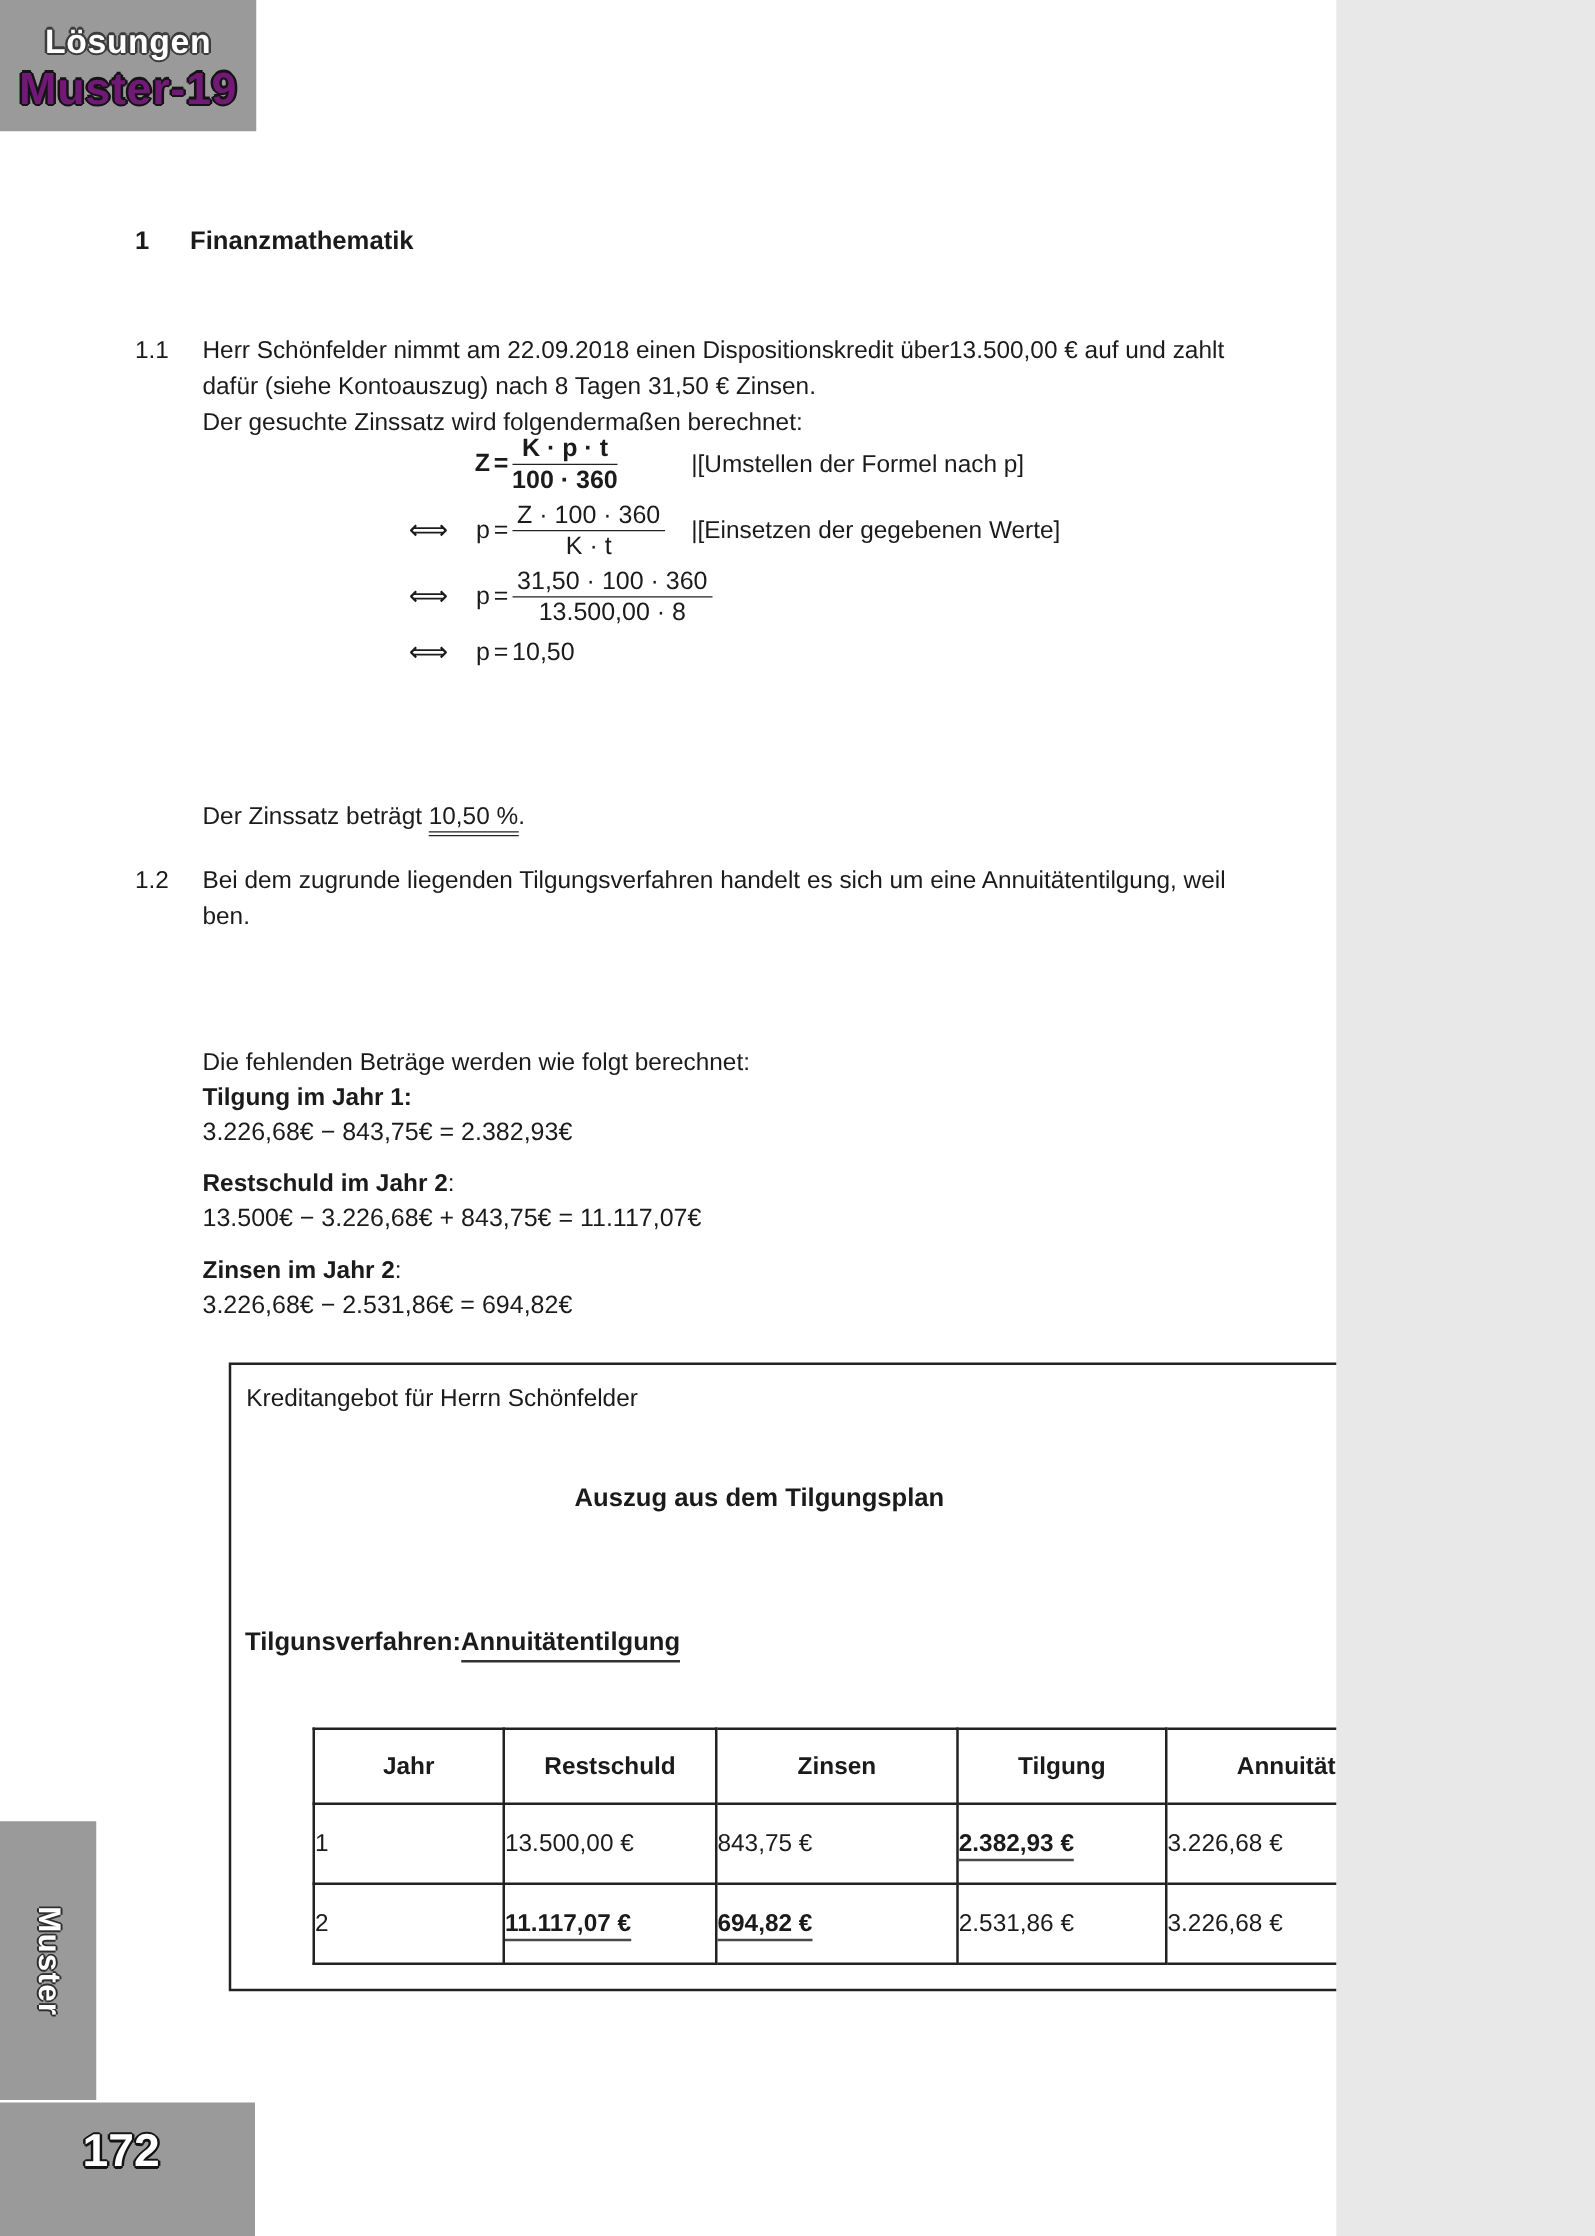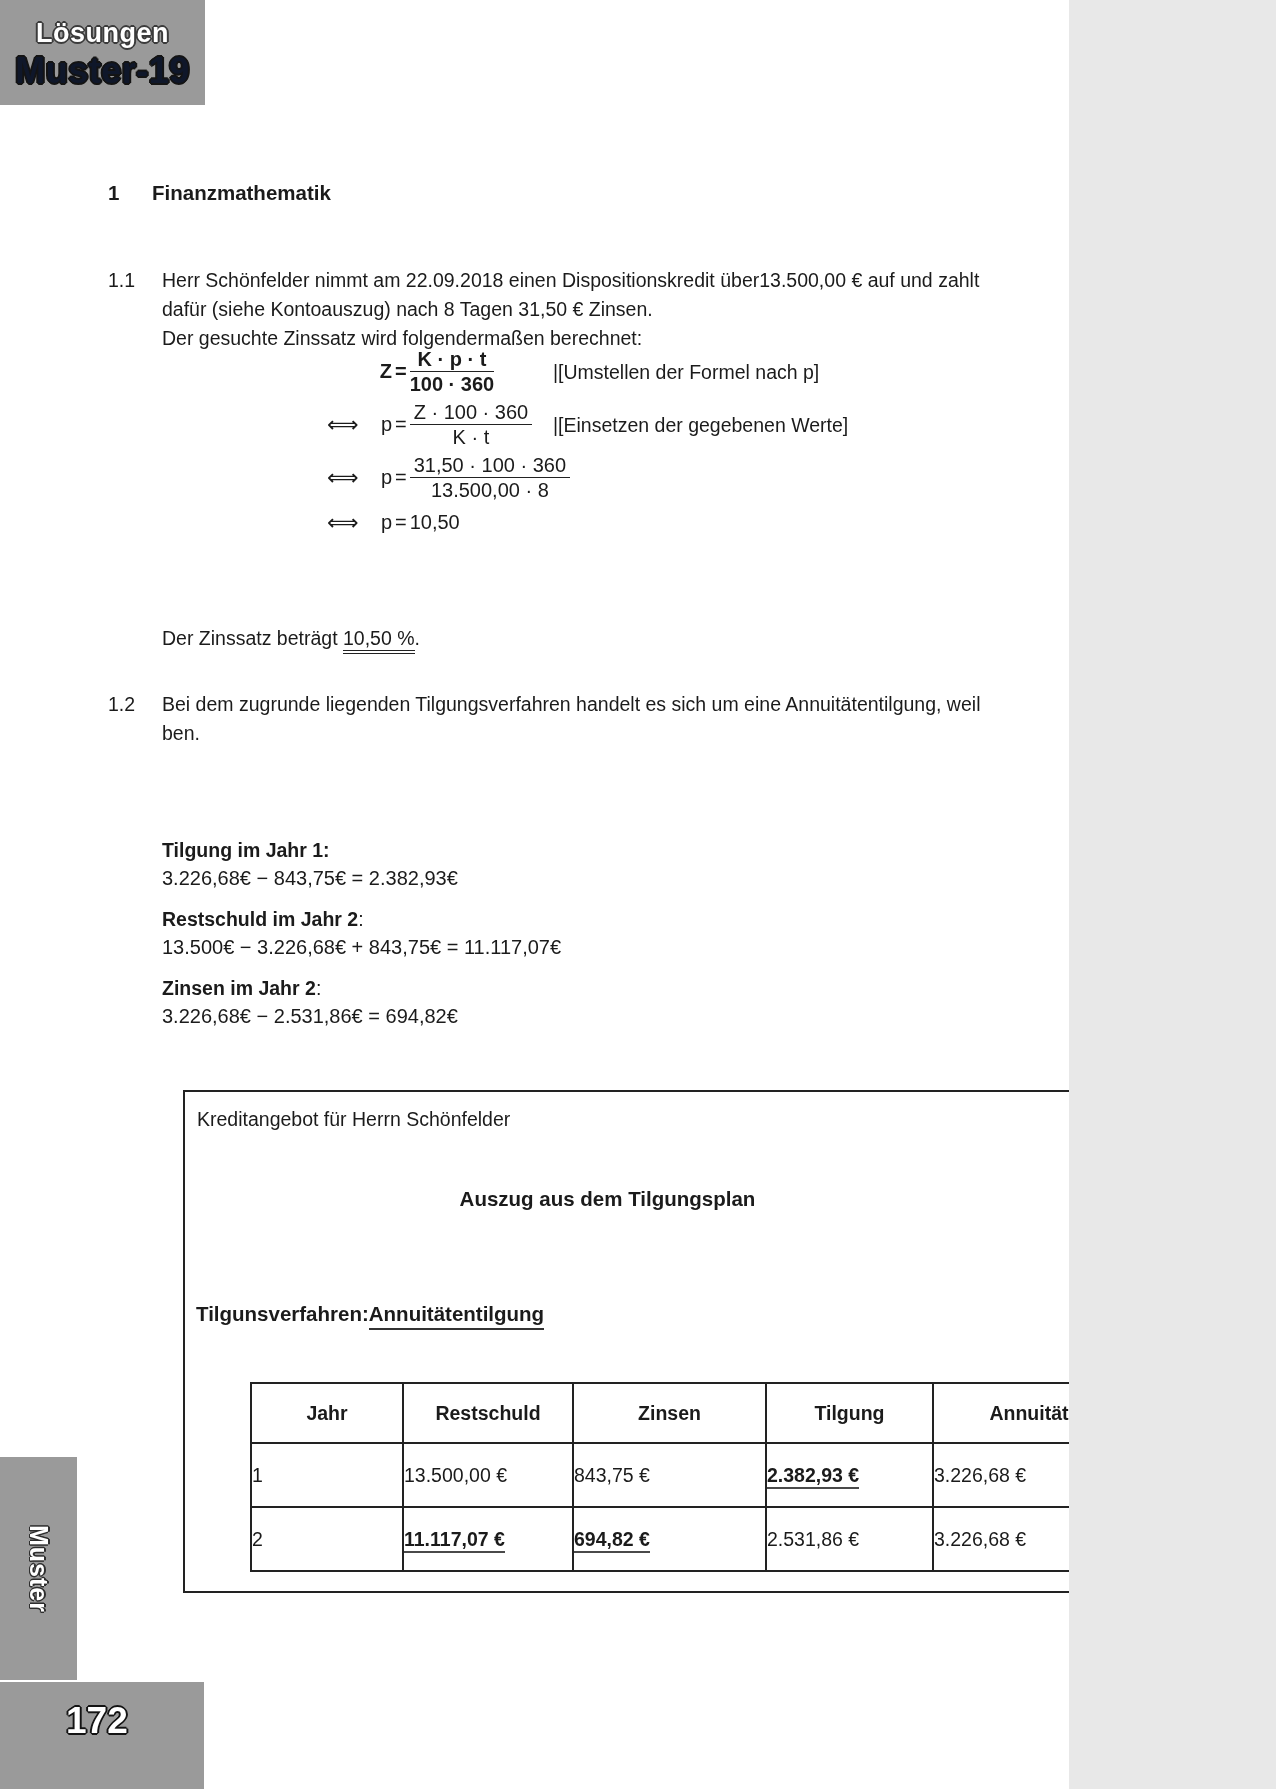--- a/index.html
+++ b/index.html
@@ -5,21 +5,21 @@
   html,body{margin:0;padding:0;background:#e8e8e8;}
   .page{position:relative;width:1069px;height:1789px;background:#ffffff;overflow:hidden;
         font-family:"Liberation Sans",sans-serif;color:#1b1b1b;}
   .abs{position:absolute;}
 
   
   .badge{left:0;top:0;width:205px;height:105px;background:#9a9a9a;
          display:flex;flex-direction:column;align-items:center;justify-content:center;gap:1px;padding-top:4px;box-sizing:border-box;}
   .badge-top{font-size:27px;font-weight:bold;color:#fff;letter-spacing:.5px;
      text-shadow:-2px 0 #3c3c3c,2px 0 #3c3c3c,0 -2px #3c3c3c,0 2px #3c3c3c,-1px -1px #3c3c3c,1px -1px #3c3c3c,-1px 1px #3c3c3c,1px 1px #3c3c3c;}
-  .badge-bottom{font-size:36px;font-weight:bold;color:#0f172a;letter-spacing:.5px;
+  .badge-bottom{font-size:36px;font-weight:bold;color:#701a75;letter-spacing:.5px;
      text-shadow:-2px 0 #141414,2px 0 #141414,0 -2px #141414,0 2px #141414,-1px -1px #141414,1px -1px #141414,-1px 1px #141414,1px 1px #141414;}
 
   
   .heading{left:108px;top:174px;width:1052px;}
   .h-title{font-size:20.5px;font-weight:bold;padding-bottom:9px;border-bottom:2.5px solid #2b2b2b;}
   .h-section{margin-top:7px;font-size:20.5px;font-weight:bold;display:flex;}
   .h-secno{width:44px;flex:none;}
 
   
   .numpara{width:1052px;display:flex;font-size:19.5px;line-height:29px;}
@@ -37,21 +37,21 @@
   .eq{padding:0 3px;}
   .frac{display:inline-block;text-align:center;line-height:1.22;}
   .frac .den{display:block;border-top:1.7px solid #222;}
   .frac .num{display:block;padding:0 4px;}
   .fbold{font-weight:bold;}
   .note{position:absolute;left:226px;top:50%;transform:translateY(-50%);font-size:19.5px;font-weight:normal;}
   .plain-row{height:34px;}
 
   
   .concl{left:108px;top:627px;width:1052px;display:flex;font-size:19.5px;}
-  .concl-text{margin-left:54px;}
+  .concl-text{margin-left:54px;margin-top:15px;}
   .dbl-underline{border-bottom:4px double #222;padding-bottom:1px;}
   .concl-points{margin-left:auto;}
   .points-bottom{left:108px;top:1627px;width:1052px;text-align:right;font-size:19.5px;}
 
   
   .calc{left:162px;top:836px;font-size:19.5px;line-height:28px;}
   .calc-intro{margin-bottom:0;}
   .calc-head{font-weight:bold;}
   .calc-expr{font-size:20px;margin-bottom:13px;}
 
@@ -151,20 +151,21 @@
 
   <div class="abs numpara p12">
     <div class="plabel">1.2</div>
     <div class="ptext">
       <div>Bei dem zugrunde liegenden Tilgungsverfahren handelt es sich um eine Annuitätentilgung, weil</div>
       <div>ben.</div>
     </div>
   </div>
 
   <div class="abs calc">
+    <div class="calc-intro">Die fehlenden Beträge werden wie folgt berechnet:</div>
     <div><span class="calc-head">Tilgung im Jahr 1:</span><span></span></div>
     <div class="calc-expr">3.226,68€ − 843,75€ = 2.382,93€</div>
     <div><span class="calc-head">Restschuld im Jahr 2</span><span>:</span></div>
     <div class="calc-expr">13.500€ − 3.226,68€ + 843,75€ = 11.117,07€</div>
     <div><span class="calc-head">Zinsen im Jahr 2</span><span>:</span></div>
     <div class="calc-expr">3.226,68€ − 2.531,86€ = 694,82€</div>
   </div>
 
   <div class="abs cbox">
     <div class="cbox-title">Kreditangebot für Herrn Schönfelder</div>

